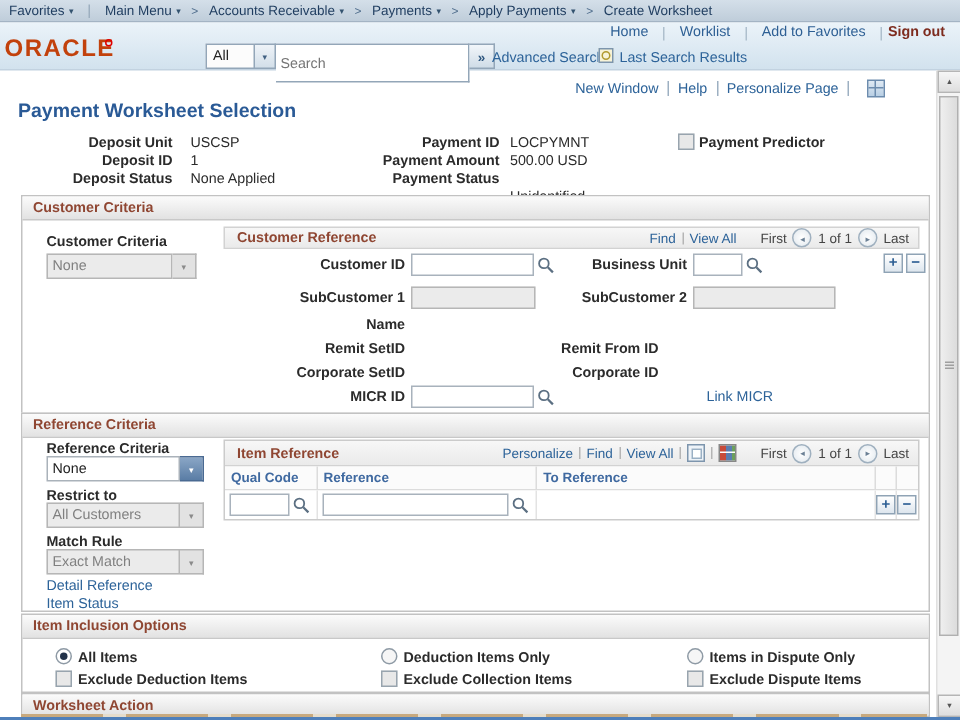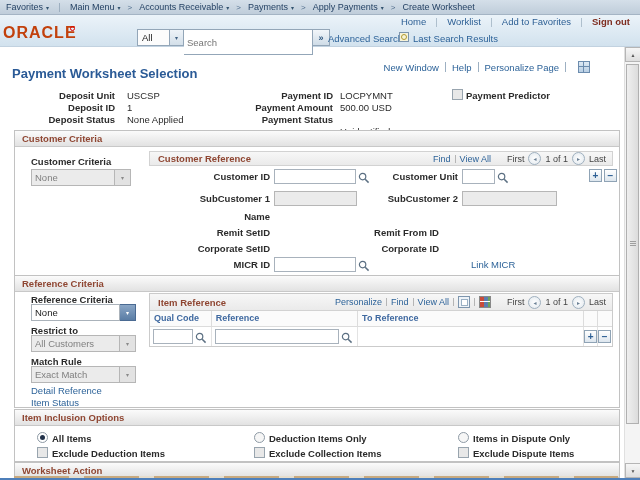--- a/index.html
+++ b/index.html
@@ -15,39 +15,39 @@
   .caret{font-size:6px;color:#33536f;margin-left:3px;}
   .crumbsep{font-size:8px;color:#4f6d8c;margin:0 7px;}
   .crumbdiv{width:1px;height:9px;background:#9dafc0;margin:0 10px;}
 
   
   .band{position:absolute;left:0;top:15px;width:640px;height:32px;
     background:linear-gradient(#ebf3f9,#d2e2ee);border-bottom:1px solid #c2d2e0;box-sizing:border-box;}
   .userbar{position:absolute;top:16px;right:6px;display:flex;align-items:flex-end;font-size:9.5px;}
   .ulnk{color:#2d5f94;margin:0 10px;cursor:pointer;white-space:nowrap;}
   .udiv{width:1px;height:9px;background:#aebfcd;}
-  .signout{color:#7d2b1e;font-weight:bold;margin-left:10px;margin-right:4px;cursor:pointer;}
+  .signout{color:#7d2b1e;font-weight:bold;margin-left:4px;margin-right:4px;cursor:pointer;}
   .logo{position:absolute;left:3px;top:24px;font-size:16px;font-weight:bold;color:#c2410c;letter-spacing:1px;}
   .regmark{position:absolute;left:70px;top:26px;width:3px;height:3px;border:1px solid #e00000;border-radius:50%;}
   .searchwrap{position:absolute;left:137px;top:29px;height:17px;display:flex;align-items:stretch;}
   .scope{width:27px;background:#fcfcfc;border:1px solid #93a6b8;font-size:9.5px;color:#222;
     display:flex;align-items:center;padding-left:4px;}
   .scopebtn{width:13px;background:linear-gradient(#eef3f8,#d3dfe9);border:1px solid #93a6b8;border-left:none;
     display:flex;align-items:center;justify-content:center;font-size:6px;color:#416182;cursor:pointer;}
   .sinput{width:122px;border:1px solid #93a6b8;border-left:none;font-size:9.5px;padding:12px 3px;
     font-family:"Liberation Sans",sans-serif;outline:none;}
   .gobtn{width:16px;background:linear-gradient(#f2f6fa,#cfdce7);border:1px solid #93a6b8;border-left:none;
     display:flex;align-items:center;justify-content:center;font-size:9px;color:#2e567e;font-weight:bold;cursor:pointer;}
   .lnk{color:#2d6399;font-size:9.5px;cursor:pointer;white-space:nowrap;}
   .lsricon{position:absolute;left:399px;top:32px;width:10px;height:10px;border:1px solid #7d95ad;
     background:#f7f3d8;box-sizing:border-box;}
   .lsricon::after{content:"";position:absolute;left:1px;top:1px;width:4px;height:4px;border:1px solid #b09a30;border-radius:50%;}
 
   
-  .pagebar{position:absolute;top:61px;right:50px;display:flex;align-items:center;font-size:9.5px;justify-content:center;}
+  .pagebar{position:absolute;top:53px;right:50px;display:flex;align-items:center;font-size:9.5px;justify-content:center;}
   .pbdiv{width:1px;height:10px;background:#9db0c2;margin:0 6px;}
   .gridicon{width:12px;height:12px;margin-left:6px;border:1px solid #6c8cae;box-sizing:border-box;
     background:linear-gradient(#dfeaf4,#b9cfe4);position:relative;cursor:pointer;}
   .gridicon::after{content:"";position:absolute;left:4px;top:0;width:1px;height:10px;background:#6c8cae;}
   .gridicon::before{content:"";position:absolute;left:0;top:4px;width:10px;height:1px;background:#6c8cae;}
 
   .title{position:absolute;left:12px;top:66px;font-size:13px;font-weight:bold;color:#2a5a96;}
 
   .flabel{position:absolute;text-align:right;font-size:9.5px;font-weight:bold;color:#2b2b2b;white-space:nowrap;}
   .fvalue{position:absolute;font-size:9.5px;color:#2b2b2b;white-space:nowrap;}
@@ -239,21 +239,21 @@
     </div>
 
     <div class="flabel" style="left:134px;top:40px;width:121px;">Customer ID</div>
     <input class="inp" style="left: 259px; top: 38px; width: 82px;">
     <span class="mag" style="left:343px;top:39px;">
       <svg width="12" height="12" viewBox="0 0 12 12">
           <circle cx="4.6" cy="4.6" r="3.2" fill="none" stroke="#5b6f82" stroke-width="1.2"></circle>
           <line x1="7.2" y1="7.2" x2="10.6" y2="10.6" stroke="#5b6f82" stroke-width="1.5"></line>
         </svg>
     </span>
-    <div class="flabel" style="left:336px;top:40px;width:107px;">Customer Unit</div>
+    <div class="flabel" style="left:336px;top:40px;width:107px;">Business Unit</div>
     <input class="inp" style="left: 447px; top: 38px; width: 33px;">
     <span class="mag" style="left:482px;top:39px;">
       <svg width="12" height="12" viewBox="0 0 12 12">
           <circle cx="4.6" cy="4.6" r="3.2" fill="none" stroke="#5b6f82" stroke-width="1.2"></circle>
           <line x1="7.2" y1="7.2" x2="10.6" y2="10.6" stroke="#5b6f82" stroke-width="1.5"></line>
         </svg>
     </span>
     <div class="pmbtn" style="left:574px;top:38px;">+</div>
     <div class="pmbtn" style="left:589px;top:38px;">−</div>
 

